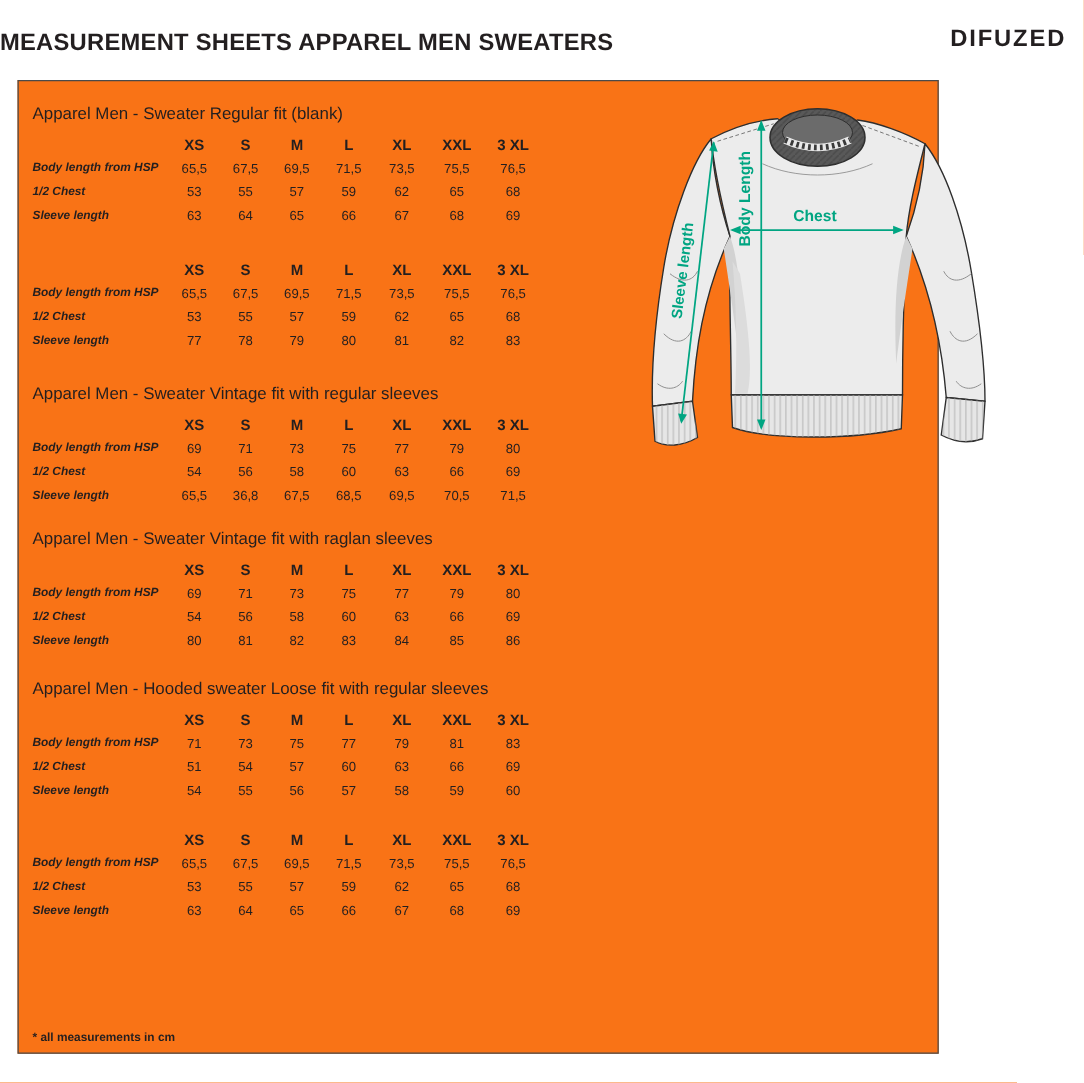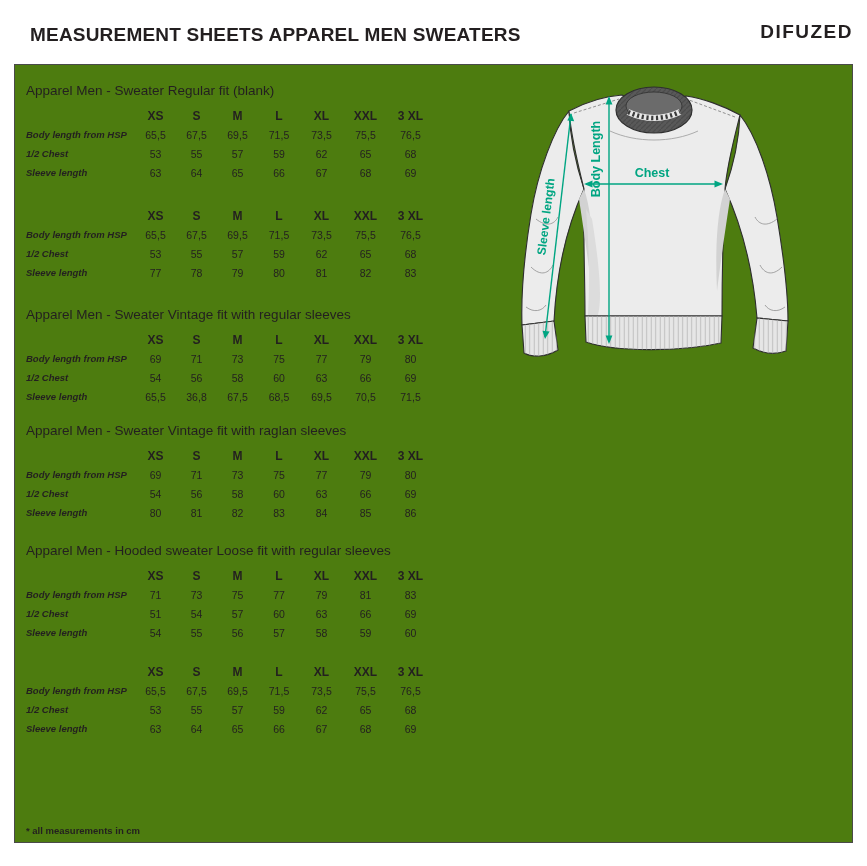--- a/index.html
+++ b/index.html
@@ -3,30 +3,30 @@
 <meta charset="utf-8">
 <style>
   html,body{margin:0;padding:0;}
   body{
     width:867px;height:866px;position:relative;overflow:hidden;
     background:#ffffff;color:#231f20;
     font-family:"Liberation Sans","DejaVu Sans",sans-serif;
     -webkit-font-smoothing:antialiased;
   }
   .page-header-title{
-    position:absolute;left:30px;top:24px;
+    position:absolute;left:0;top:24px;
     font-size:19px;font-weight:700;letter-spacing:.2px;color:#231f20;
   }
   .brand-logo{
     position:absolute;right:14px;top:21px;
     font-size:19px;font-weight:800;letter-spacing:1.5px;color:#231f20;
   }
   .sheet{
-    position:absolute;left:14px;top:64px;width:839px;height:779px;
-    border:1px solid #4a4a4a;box-sizing:border-box;background:#4d7c0f;
+    position:absolute;left:14px;top:64px;width:737px;height:779px;
+    border:1px solid #4a4a4a;box-sizing:border-box;background:#f97316;
   }
   .tables{position:absolute;left:11px;top:0;width:412px;}
   .tsection{margin-top:24px;}
   .tsection:nth-child(1){margin-top:17px;}
   .tsection:nth-child(4){margin-top:16px;}
   .tsection:nth-child(5){margin-top:20px;}
   .tsection:nth-child(6){margin-top:20px;}
   .ttitle{
     font-size:13.5px;font-weight:400;color:#231f20;
     line-height:18px;margin:0 0 6px 0;

